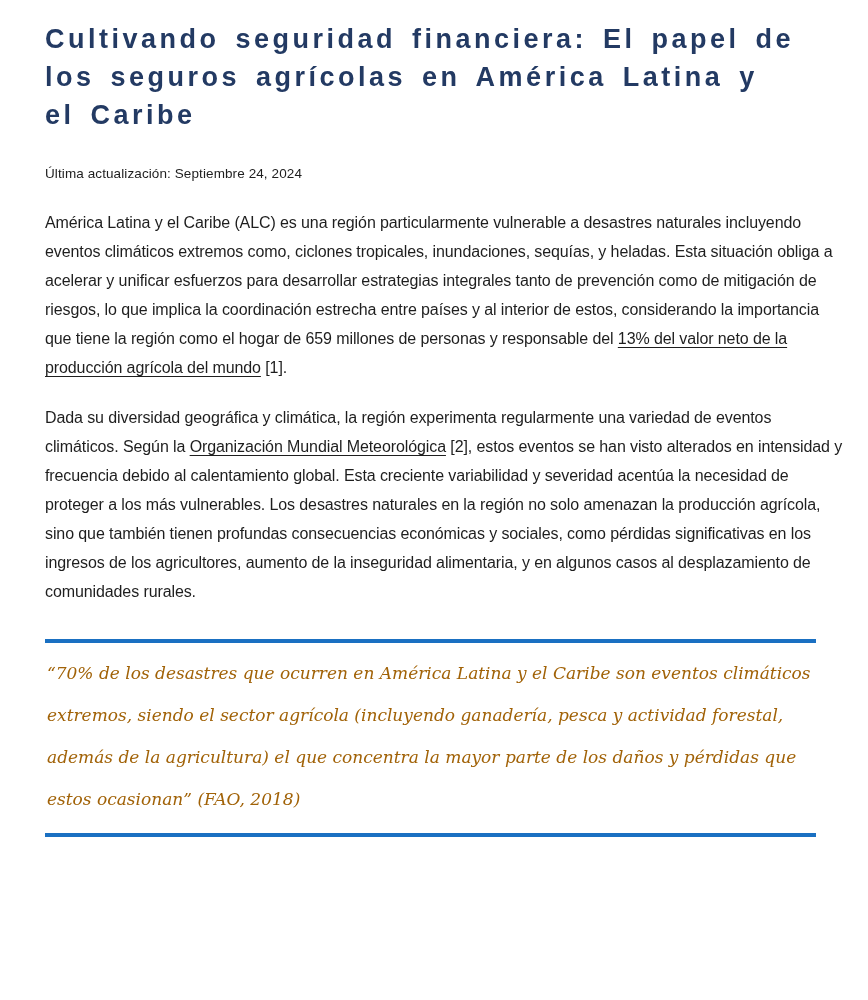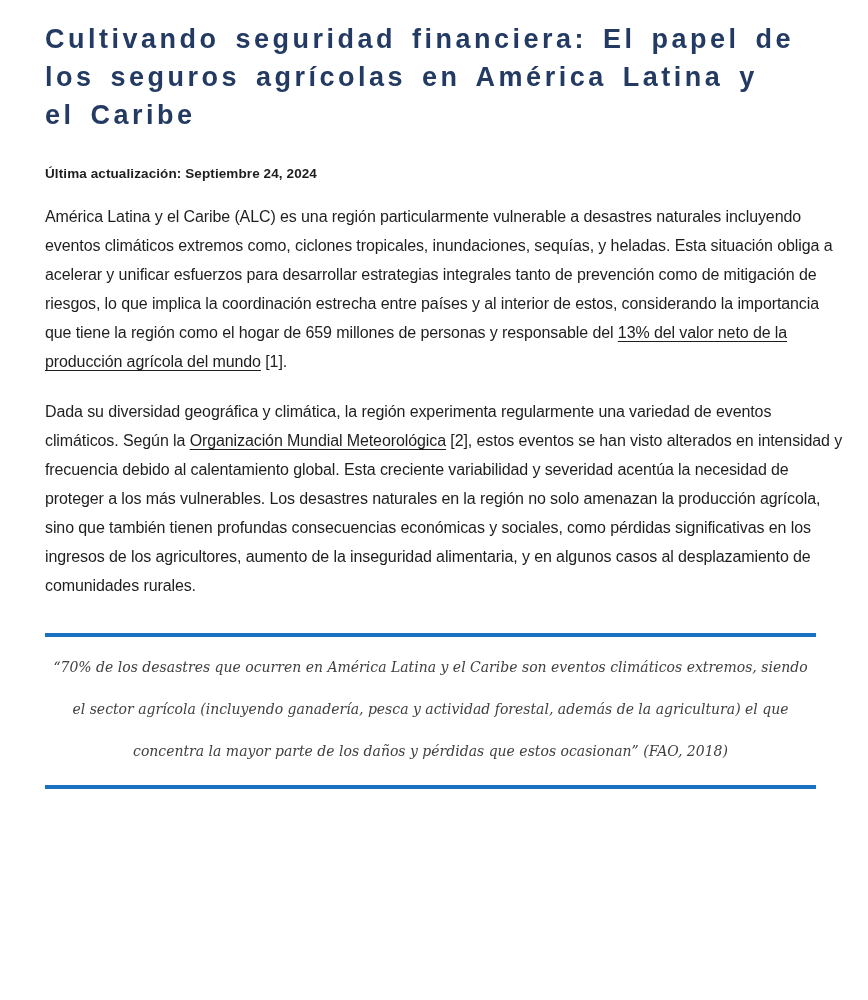--- a/index.html
+++ b/index.html
@@ -23,21 +23,21 @@
     font-size: 27px;
     line-height: 38px;
     font-weight: 700;
     letter-spacing: 3.5px;
     word-spacing: 5px;
     max-width: 750px;
   }
   .last-updated {
     margin-top: 32px;
     font-size: 13.5px;
-    font-weight: 700;
+    font-weight: 400;
     color: #1e1e1e;
     letter-spacing: 0.1px;
   }
   .contributors {
     margin-top: 36px;
   }
   .contributors-label {
     font-size: 13.5px;
     font-weight: 600;
     color: #1e1e1e;
@@ -55,42 +55,42 @@
     cursor: pointer;
   }
   .article p {
     margin-top: 21px;
     font-size: 16px;
     line-height: 29px;
     color: #1e1e1e;
     max-width: 800px;
     letter-spacing: -0.1px;
   }
-  .article p:first-child { margin-top: 21px; }
+  .article p:first-child { margin-top: 27px; }
   a.inline-link {
     color: #1e1e1e;
     text-decoration: underline;
     text-underline-offset: 3px;
     cursor: pointer;
   }
   blockquote.pull-quote {
     margin-top: 33px;
     border-top: 4px solid #1a70c2;
     border-bottom: 4px solid #1a70c2;
     padding: 9px 2px 13px 2px;
     max-width: 771px;
   }
   blockquote.pull-quote .quote-text {
     display: block;
     font-family: "DejaVu Serif", "Liberation Serif", serif;
     font-style: italic;
-    font-size: 14px;
+    font-size: 17px;
     line-height: 42px;
-    color: #404040;
-    text-align: center;
+    color: #a16207;
+    text-align: left;
   }
 </style>
 </head>
 <body>
 
 <div class="page">
   <div class="content">
 
     <h1 class="page-title">Cultivando seguridad financiera: El papel de los seguros agrícolas en América Latina y el Caribe</h1>
 

